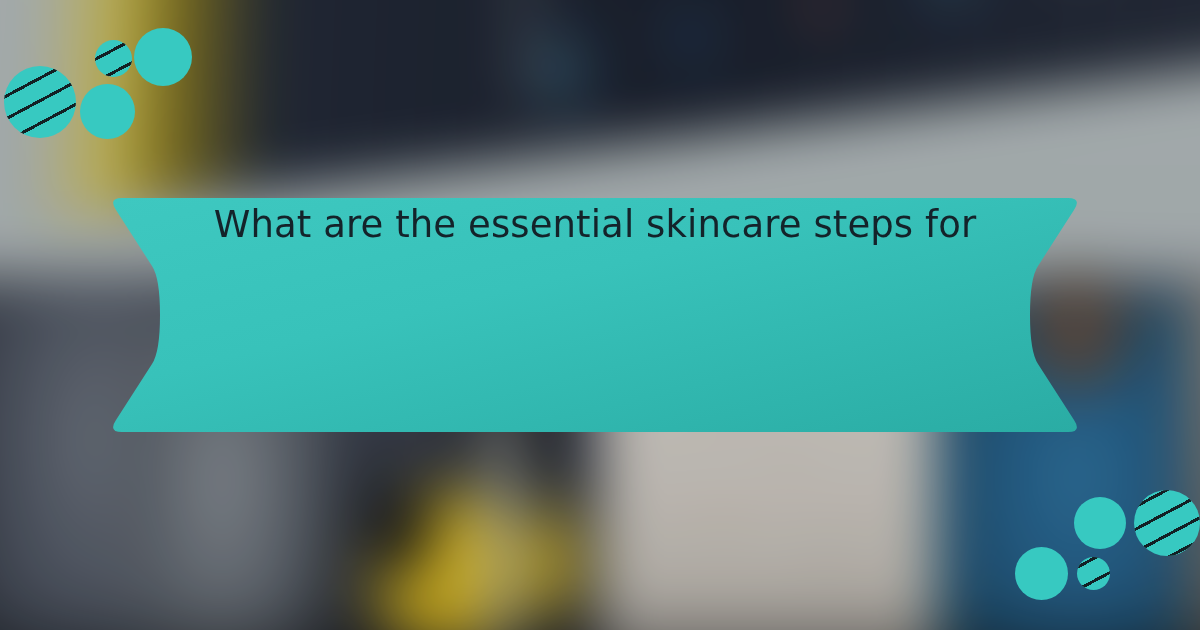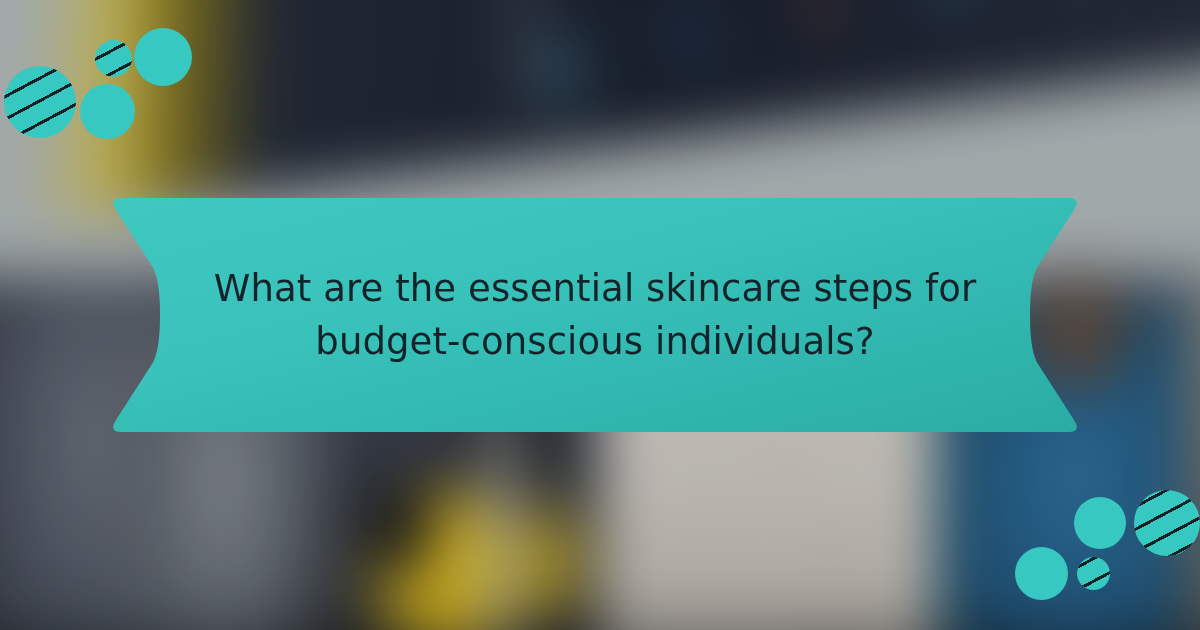--- a/index.html
+++ b/index.html
@@ -168,21 +168,21 @@
   }
   .banner-shape svg { display:block; width:100%; height:100%; }
 
   .banner-text {
     position:absolute;
     left:108px; top:198px;
     width:974px; height:234px;
     display:flex;
     flex-direction:column;
     align-items:center;
-    justify-content:center;
+    justify-content:flex-start;
     text-align:center;
     color:#14232a;
     font-size:37px;
     line-height:53px;
     letter-spacing:0.1px;
     font-weight:400;
     padding:0 90px;
   }
   .banner-text .line { white-space:nowrap; }
 </style>
@@ -240,21 +240,20 @@
                L 44 166
                Q 52 154 52 117
                Q 52 80 44 68
                L 8 12
                Q 0 0 14 0 Z" fill="url(#ribbonGrad)"></path>
     </svg>
   </div>
 
   <div class="banner-text">
     <div class="line">What are the essential skincare steps for</div>
-    <div class="line">budget-conscious individuals?</div>
   </div>
 
   <div class="cluster">
     <div class="circle striped" style="left:1134px; top:490px; width:66px; height:66px;"></div>
     <div class="circle plain" style="left:1074px; top:497px; width:52px; height:52px;"></div>
     <div class="circle striped" style="left:1077px; top:557px; width:33px; height:33px;"></div>
     <div class="circle plain" style="left:1015px; top:547px; width:53px; height:53px;"></div>
   </div>
 
 </div>

